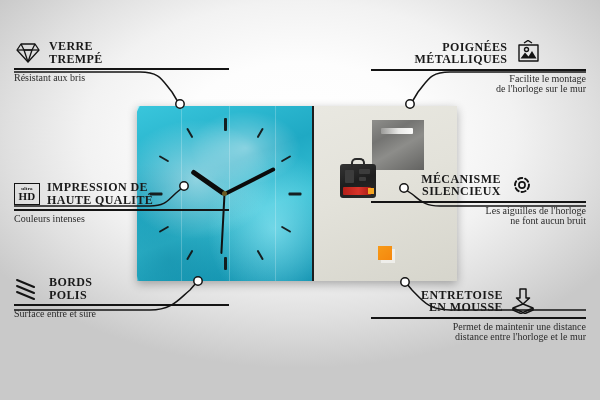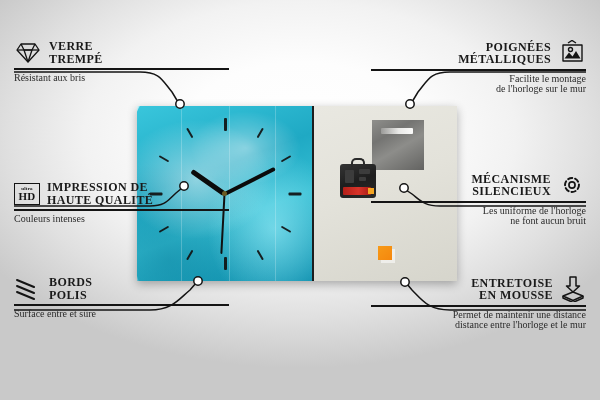--- a/index.html
+++ b/index.html
@@ -101,21 +101,21 @@
     box-shadow:3px 3px 0 rgba(255,255,255,0.55);
   }
 
   
   #wires { position:absolute; left:0; top:0; width:600px; height:400px; pointer-events:none; }
 
   
   .callout { position:absolute; width:215px; }
   .callout .head { display:flex; align-items:center; gap:7px; }
   .callout.left .head { justify-content:flex-start; }
-  .callout.right .head { justify-content:flex-end; }
+  .callout.right .head { justify-content:center; }
   .title {
     font-family:"Liberation Serif", serif;
     font-weight:bold; font-size:12px; line-height:12.5px;
     letter-spacing:0.4px; color:#1a1a1a; text-transform:uppercase;
   }
   .callout.right .title { text-align:right; }
   .rule { height:1.6px; background:#141414; margin-top:3px; }
   .desc {
     font-family:Liberation Serif, serif;
     font-size:10px; line-height:10.2px; color:#2b2b2b; margin-top:3px;
@@ -130,21 +130,21 @@
   }
   .hd-small { font-size:5px; font-weight:bold; letter-spacing:0.2px; color:#141414; }
   .hd-big { font-size:11px; font-weight:bold; letter-spacing:0.3px; color:#141414; }
 
   
   #c-verre      { left:14px;  top:40px;  }
   #c-impression { left:14px;  top:181px; }
   #c-bords      { left:14px;  top:276px; }
   #c-poignees   { left:371px; top:40px;  }
   #c-mecanisme  { left:371px; top:172px; }
-  #c-entretoise { left:371px; top:276px; }
+  #c-entretoise { left:371px; top:288px; }
 </style>
 </head>
 <body>
 
 <div id="stage">
 
   <div class="product">
 
     <div class="clock-panel">
       <div class="feather"></div>
@@ -302,21 +302,21 @@
       </div>
       <svg class="ico" width="28" height="26" viewBox="0 0 28 28">
         <g fill="none" stroke="#141414" stroke-width="2.1" stroke-linecap="round">
           <circle cx="14" cy="14" r="7.5" stroke-dasharray="4.6 3.1"></circle>
           <circle cx="14" cy="14" r="3.3" stroke-width="1.8"></circle>
         </g>
       </svg>
     </div>
     <div class="rule"></div>
     <div class="desc">
-      <div>Les uniforme de l'horloge</div>
+      <div>Les aiguilles de l'horloge</div>
       <div>ne font aucun bruit</div>
     </div>
   </div>
 
   <div class="callout right" id="c-entretoise">
     <div class="head">
       <div>
         <div class="title">ENTRETOISE</div>
         <div class="title">EN MOUSSE</div>
       </div>

